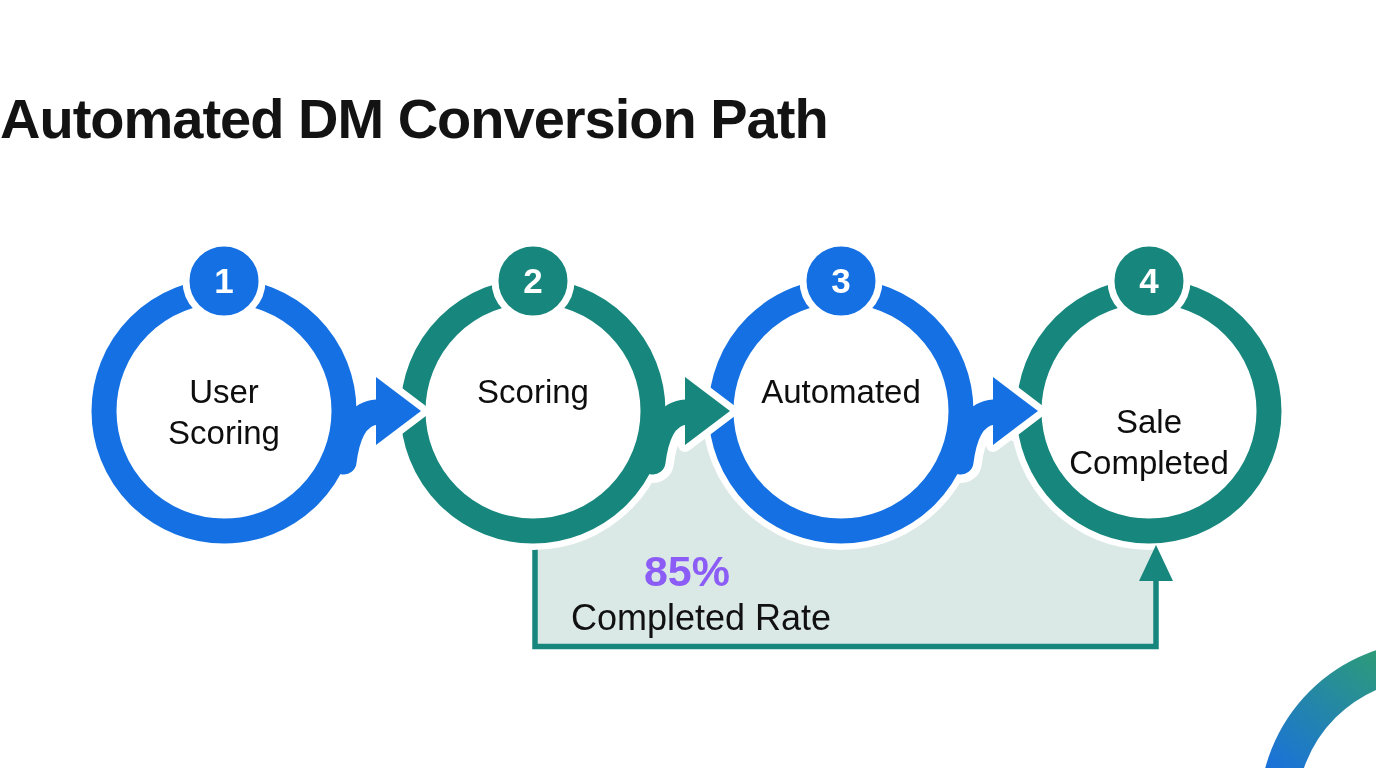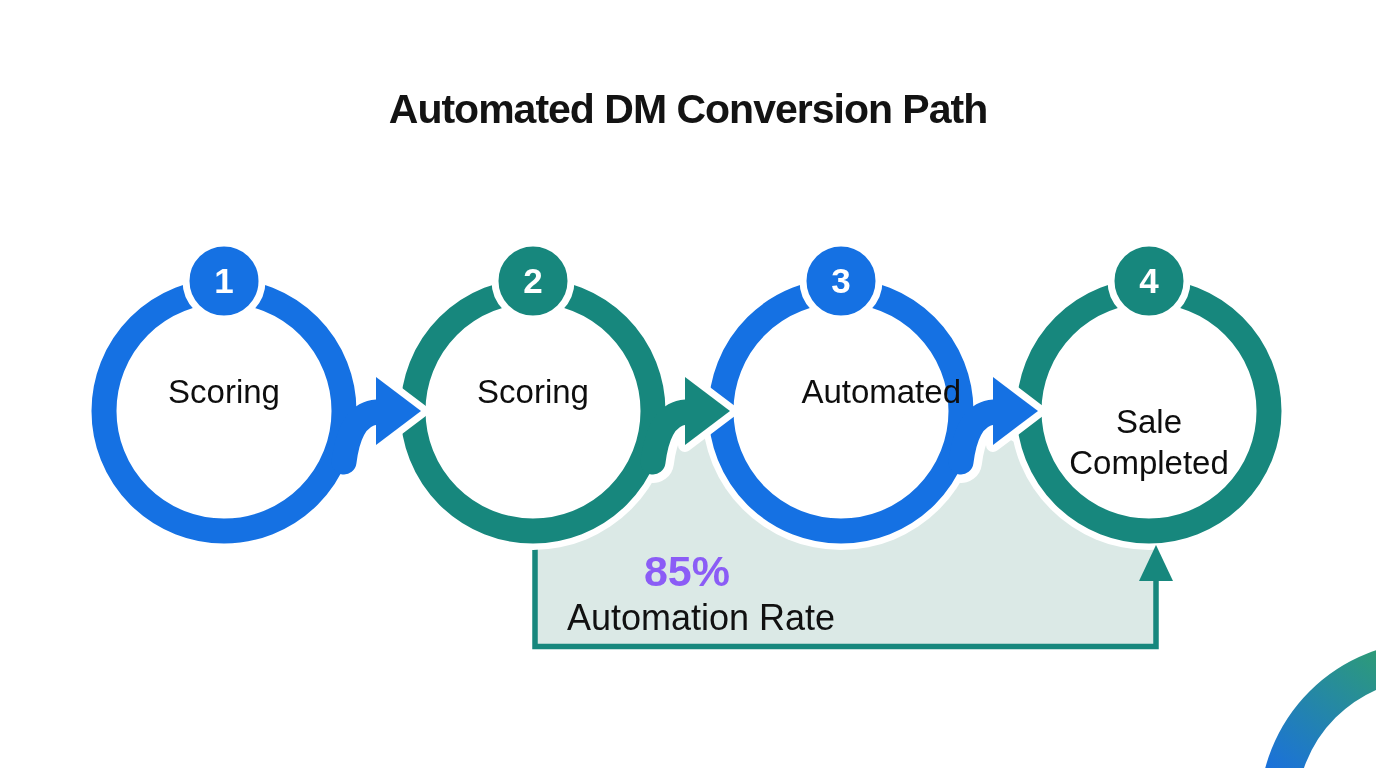--- a/index.html
+++ b/index.html
@@ -1,20 +1,20 @@
 <!DOCTYPE html>
 <html><head>
 <meta charset="utf-8">
 <style>
   html,body{margin:0;padding:0;background:#ffffff;}
   .canvas{position:relative;width:1376px;height:768px;overflow:hidden;background:#ffffff;
           font-family:"Liberation Sans",sans-serif;}
   svg.layer{position:absolute;left:0;top:0;}
   .overlay{position:absolute;pointer-events:none;}
-  .title{left:0;right:0;top:86px;text-align:center;font-size:41px;font-weight:700;
+  .title{left:0;right:0;top:86px;text-align:left;font-size:56px;font-weight:700;
          letter-spacing:-1px;color:#131313;}
   .step-label{width:240px;top:371px;text-align:center;font-size:33px;font-weight:500;
               line-height:41px;color:#0e0e0e;}
   .badge-num{width:80px;top:258px;text-align:center;font-size:35px;font-weight:700;
              color:#ffffff;line-height:46px;}
   .stat-value{left:537px;top:547px;width:300px;text-align:center;font-size:43px;
               font-weight:700;color:#8b5cf6;}
   .stat-label{left:500px;top:597px;width:402px;text-align:center;font-size:36px;
               color:#111111;}
 </style>
@@ -72,29 +72,30 @@
   </svg>
 
   <div class="overlay title">Automated DM Conversion Path</div>
 
   <div class="overlay badge-num" style="left:184px;">1</div>
   <div class="overlay badge-num" style="left:493px;">2</div>
   <div class="overlay badge-num" style="left:801px;">3</div>
   <div class="overlay badge-num" style="left:1109px;">4</div>
 
   <div class="overlay step-label" style="left:104px;">
+    <div>User</div>
     <div>Scoring</div>
   </div>
   <div class="overlay step-label" style="left:413px;">
     <div>Scoring</div>
   </div>
-  <div class="overlay step-label" style="left:721px;text-align:right;">
+  <div class="overlay step-label" style="left:721px;">
     <div>Automated</div>
   </div>
   <div class="overlay step-label" style="left:1029px;margin-top:30px;">
     <div>Sale</div>
     <div>Completed</div>
   </div>
 
   <div class="overlay stat-value">85%</div>
-  <div class="overlay stat-label">Automation Rate</div>
+  <div class="overlay stat-label">Completed Rate</div>
 
 </div>
 
 </body></html>

